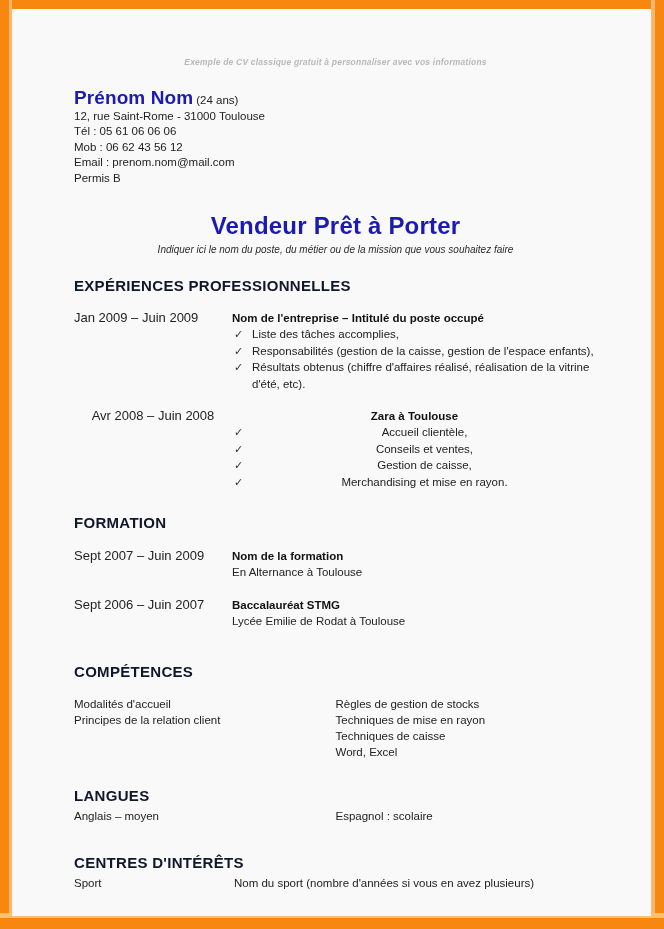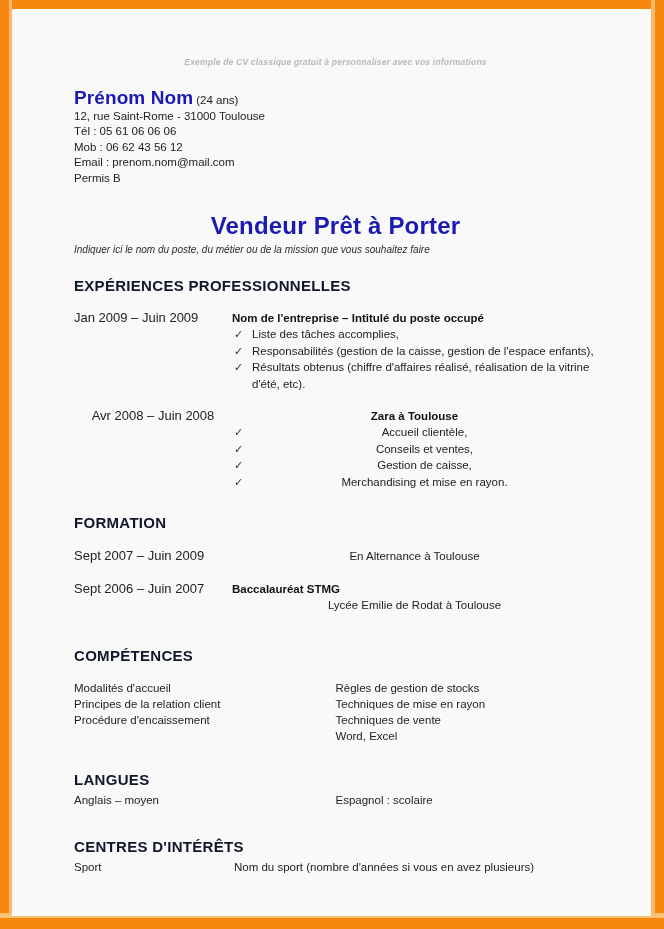--- a/index.html
+++ b/index.html
@@ -125,20 +125,21 @@
   
   .job-title {
     text-align: center;
     font-size: 24px;
     font-weight: bold;
     color: #1b1bb3;
     margin-top: 26px;
     letter-spacing: 0.2px;
   }
   .job-sub {
+    text-align: center;
     font-size: 10px;
     font-style: italic;
     color: #2a2a2a;
     margin-top: 4px;
   }
 
   
   .section-heading {
     font-size: 15px;
     font-weight: bold;
@@ -166,21 +167,20 @@
   .entry-title {
     font-size: 11.5px;
     font-weight: bold;
     color: #111111;
     line-height: 16px;
   }
   .entry-subtitle {
     font-size: 11.5px;
     color: #222222;
     line-height: 16px;
-    text-align: center;
   }
   ul.bullets {
     list-style: none;
     margin: 0;
     padding: 0;
   }
   ul.bullets li {
     position: relative;
     padding-left: 20px;
     font-size: 11.5px;
@@ -290,20 +290,21 @@
       </div>
 
       <div style="margin-top:24px;">
         <div class="section-heading">FORMATION</div>
       </div>
 
       <div style="margin-top:17px;">
         <div class="entry">
           <div class="entry-date">Sept 2007 – Juin 2009</div>
           <div class="entry-body">
+            <div class="entry-title">Nom de la formation</div>
             <div class="entry-subtitle">En Alternance à Toulouse</div>
           </div>
         </div>
 
         <div class="entry" style="margin-top:17px;">
           <div class="entry-date">Sept 2006 – Juin 2007</div>
           <div class="entry-body">
             <div class="entry-title">Baccalauréat STMG</div>
             <div class="entry-subtitle">Lycée Emilie de Rodat à Toulouse</div>
           </div>
@@ -311,26 +312,25 @@
       </div>
 
       <div style="margin-top:34px;">
         <div class="section-heading">COMPÉTENCES</div>
       </div>
 
       <div class="two-col" style="margin-top:16px;">
         <div class="col">
           <div class="col-line">Modalités d'accueil</div>
           <div class="col-line">Principes de la relation client</div>
-          <div class="col-line">Procédure d'encaissement</div>
         </div>
         <div class="col">
           <div class="col-line">Règles de gestion de stocks</div>
           <div class="col-line">Techniques de mise en rayon</div>
-          <div class="col-line">Techniques de vente</div>
+          <div class="col-line">Techniques de caisse</div>
           <div class="col-line">Word, Excel</div>
         </div>
       </div>
 
       <div style="margin-top:27px;">
         <div class="section-heading">LANGUES</div>
       </div>
 
       <div class="two-col" style="margin-top:4px;">
         <div class="col">

